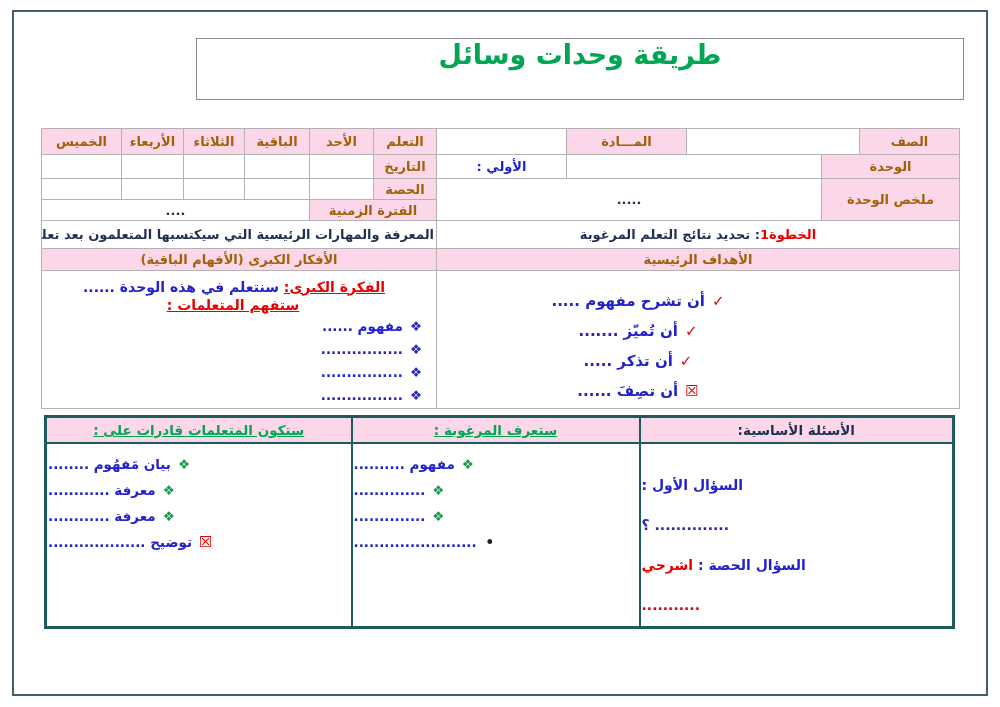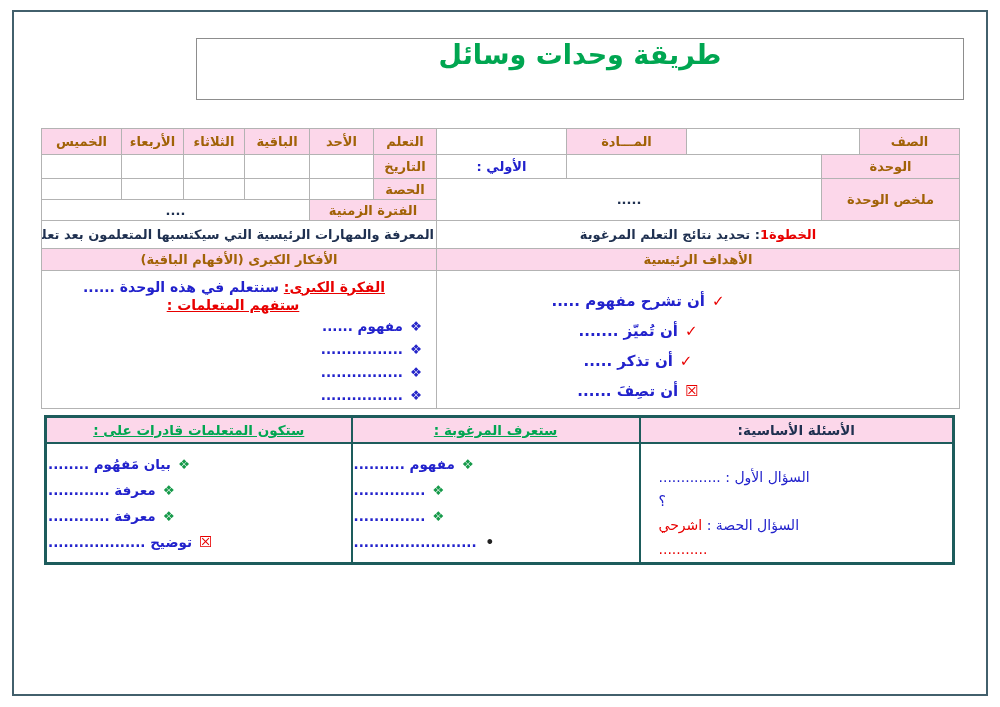--- a/index.html
+++ b/index.html
@@ -64,21 +64,21 @@
   
   table.bottom { position: absolute; right: 31px; top: 403px; width: 908px;
     border-collapse: collapse; table-layout: fixed;
     border: 3px solid #1d5c5c; }
   table.bottom td { border: 2px solid #1d5c5c; overflow: hidden; }
   tr.bh { height: 26px; }
   tr.bb { height: 114px; }
   td.b-header { text-align: center; font-weight: bold; font-size: 13.5px; }
   .green-h { color: #00a651; text-decoration: underline; }
   td.b-body { vertical-align: top; text-align: left; background: #ffffff; }
-  .q-line { padding: 0 130px 0 0; font-size: 14px; font-weight: normal; line-height: 24px; margin-left: 17px; }
+  .q-line { padding: 0 130px 0 0; font-size: 14px; font-weight: bold; line-height: 40px; }
   .q-block { padding-top: 20px; }
   .list-line { padding: 0 14px 0 0; font-size: 13.5px; font-weight: bold; color: #2222cc; line-height: 26px; }
   .list-block { padding-top: 6px; }
 </style>
 </head>
 <body>
 
 <div class="page">
 
   <div class="title-box">

